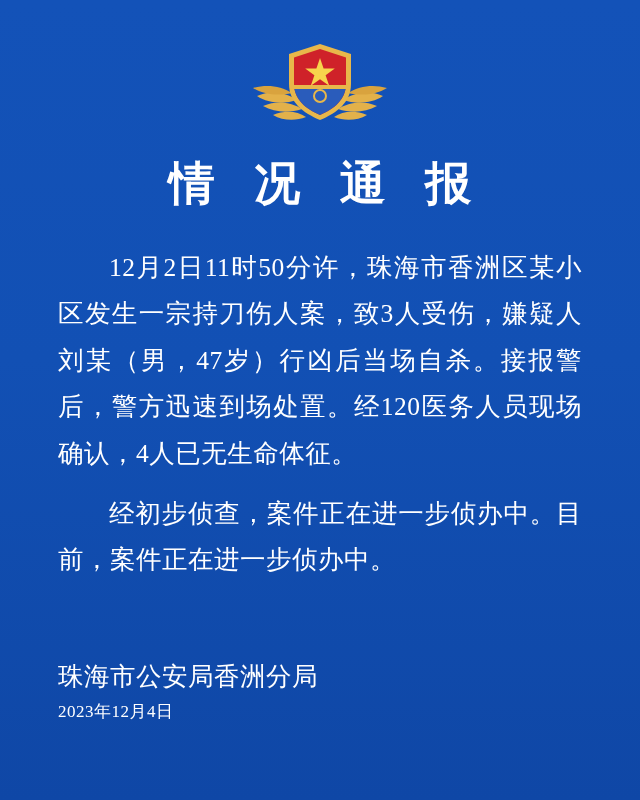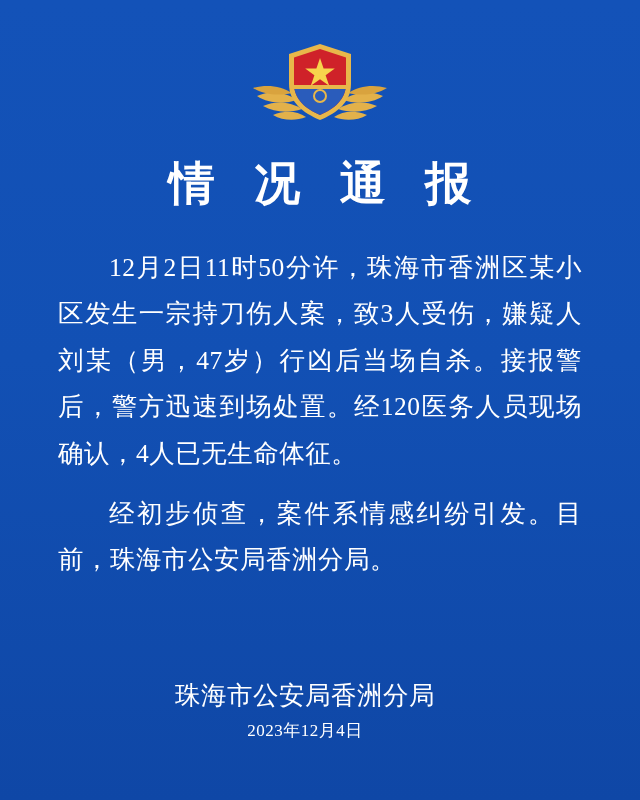--- a/index.html
+++ b/index.html
@@ -58,23 +58,23 @@
     text-align: justify;
     text-justify: inter-ideograph;
     text-indent: 2em;
     letter-spacing: 0.5px;
     margin: 0 0 14px 0;
     font-family: "Liberation Serif", "DejaVu Serif", serif;
   }
   
   .signature {
     width: 524px;
-    margin-top: 76px;
+    margin-top: 57px;
     color: #ffffff;
-    text-align: center;
+    text-align: left;
   }
   .sig-org {
     font-size: 25.5px;
     line-height: 1.7;
     letter-spacing: 0.5px;
     padding-right: 30px;
   }
   .sig-date {
     font-size: 17px;
     line-height: 1.7;
@@ -115,21 +115,21 @@
       <polygon fill="#f7d44c" points="75,22 78.6,32.6 89.8,32.6 80.6,39.2 84.2,49.8 75,43.2 65.8,49.8 69.4,39.2 60.2,32.6 71.4,32.6"></polygon>
 
       <circle cx="75" cy="60" r="6" fill="none" stroke="#e8b74a" stroke-width="2"></circle>
     </svg>
   </div>
 
   <div class="title">情 况 通 报</div>
 
   <div class="body-block">
     <p class="para">12月2日11时50分许，珠海市香洲区某小区发生一宗持刀伤人案，致3人受伤，嫌疑人刘某（男，47岁）行凶后当场自杀。接报警后，警方迅速到场处置。经120医务人员现场确认，4人已无生命体征。</p>
-    <p class="para">经初步侦查，案件系情感纠纷引发。目前，珠海市公安局香洲分局。</p>
+    <p class="para">经初步侦查，案件正在进一步侦办中。目前，案件正在进一步侦办中。</p>
   </div>
 
   <div class="signature">
     <div class="sig-org">珠海市公安局香洲分局</div>
     <div class="sig-date">2023年12月4日</div>
   </div>
 
 </div>
 
 </body></html>

